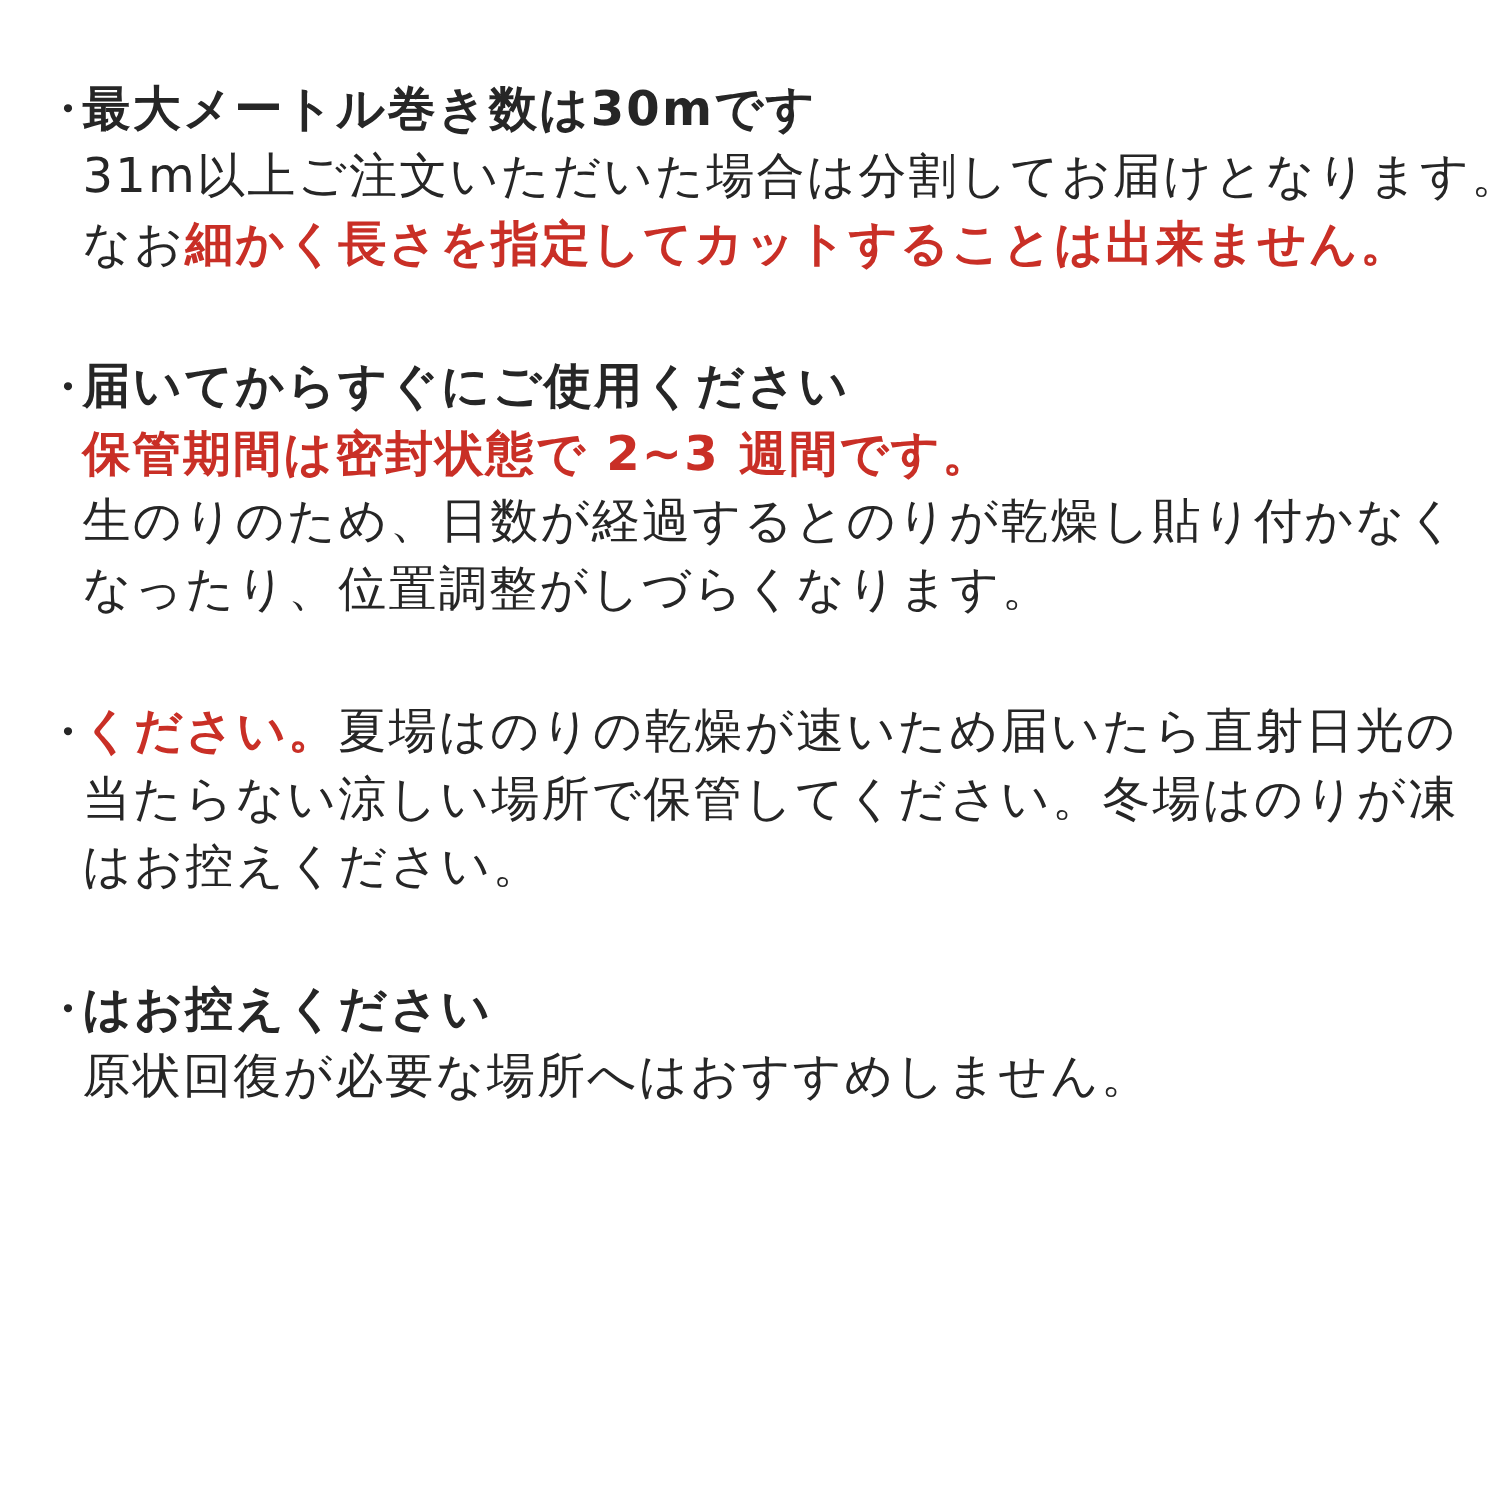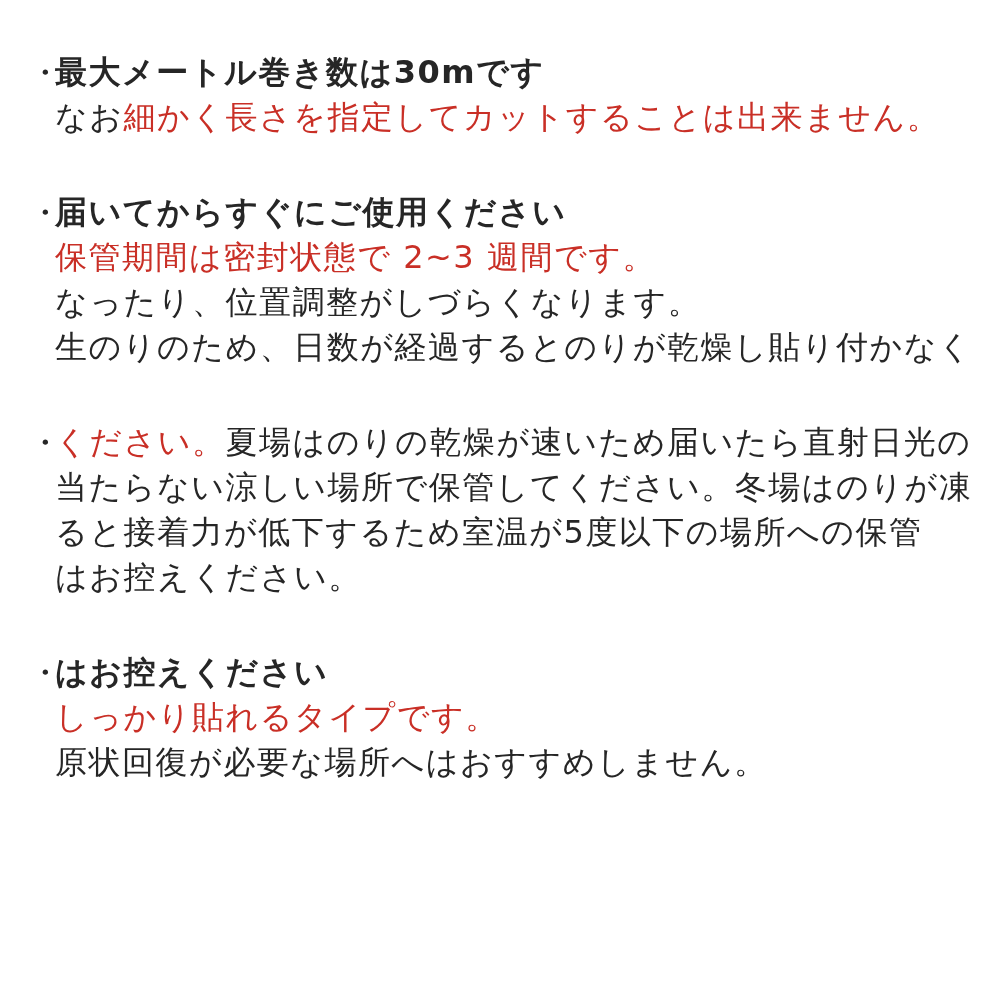--- a/index.html
+++ b/index.html
@@ -39,78 +39,75 @@
     position: absolute;
     left: -24px;
     top: 0;
     font-size: 28px;
     line-height: 45px;
     font-weight: 700;
   }
   .seg { font-weight: 400; }
   .seg.red {
     color: var(--accent-red);
-    font-weight: 400;
+    font-weight: 700;
   }
 </style>
 </head>
 <body>
 
 <div class="doc">
 
   <section class="sec">
     <div class="heading">
       <span class="bullet">・</span>
       <span>最大メートル巻き数は30mです</span>
+    </div>
+    <div class="line">
+      <span class="seg">31m以上ご注文いただいた場合は分割してお届けとなります。</span>
     </div>
     <div class="line">
       <span class="seg">なお</span><span class="seg red">細かく長さを指定してカットすることは出来ません。</span>
     </div>
   </section>
 
   <section class="sec">
     <div class="heading">
       <span class="bullet">・</span>
       <span>届いてからすぐにご使用ください</span>
     </div>
     <div class="line">
       <span class="seg red">保管期間は密封状態で 2~3 週間です。</span>
     </div>
     <div class="line">
-      <span class="seg">なったり、位置調整がしづらくなります。</span>
+      <span class="seg">生のりのため、日数が経過するとのりが乾燥し貼り付かなく</span>
     </div>
     <div class="line">
-      <span class="seg">生のりのため、日数が経過するとのりが乾燥し貼り付かなく</span>
+      <span class="seg">なったり、位置調整がしづらくなります。</span>
     </div>
   </section>
 
   <section class="sec">
     <div class="heading">
       <span class="bullet">・</span>
     </div>
     <div class="line">
       <span class="seg red">ください。</span><span class="seg">夏場はのりの乾燥が速いため届いたら直射日光の</span>
     </div>
     <div class="line">
       <span class="seg">当たらない涼しい場所で保管してください。冬場はのりが凍</span>
     </div>
     <div class="line">
-      <span class="seg">ると接着力が低下するため室温が5度以下の場所への保管</span>
-    </div>
-    <div class="line">
       <span class="seg">はお控えください。</span>
     </div>
   </section>
 
   <section class="sec">
     <div class="heading">
       <span class="bullet">・</span>
       <span>はお控えください</span>
     </div>
     <div class="line">
-      <span class="seg red">しっかり貼れるタイプです。</span>
-    </div>
-    <div class="line">
       <span class="seg">原状回復が必要な場所へはおすすめしません。</span>
     </div>
   </section>
 
 </div>
 
 </body></html>

